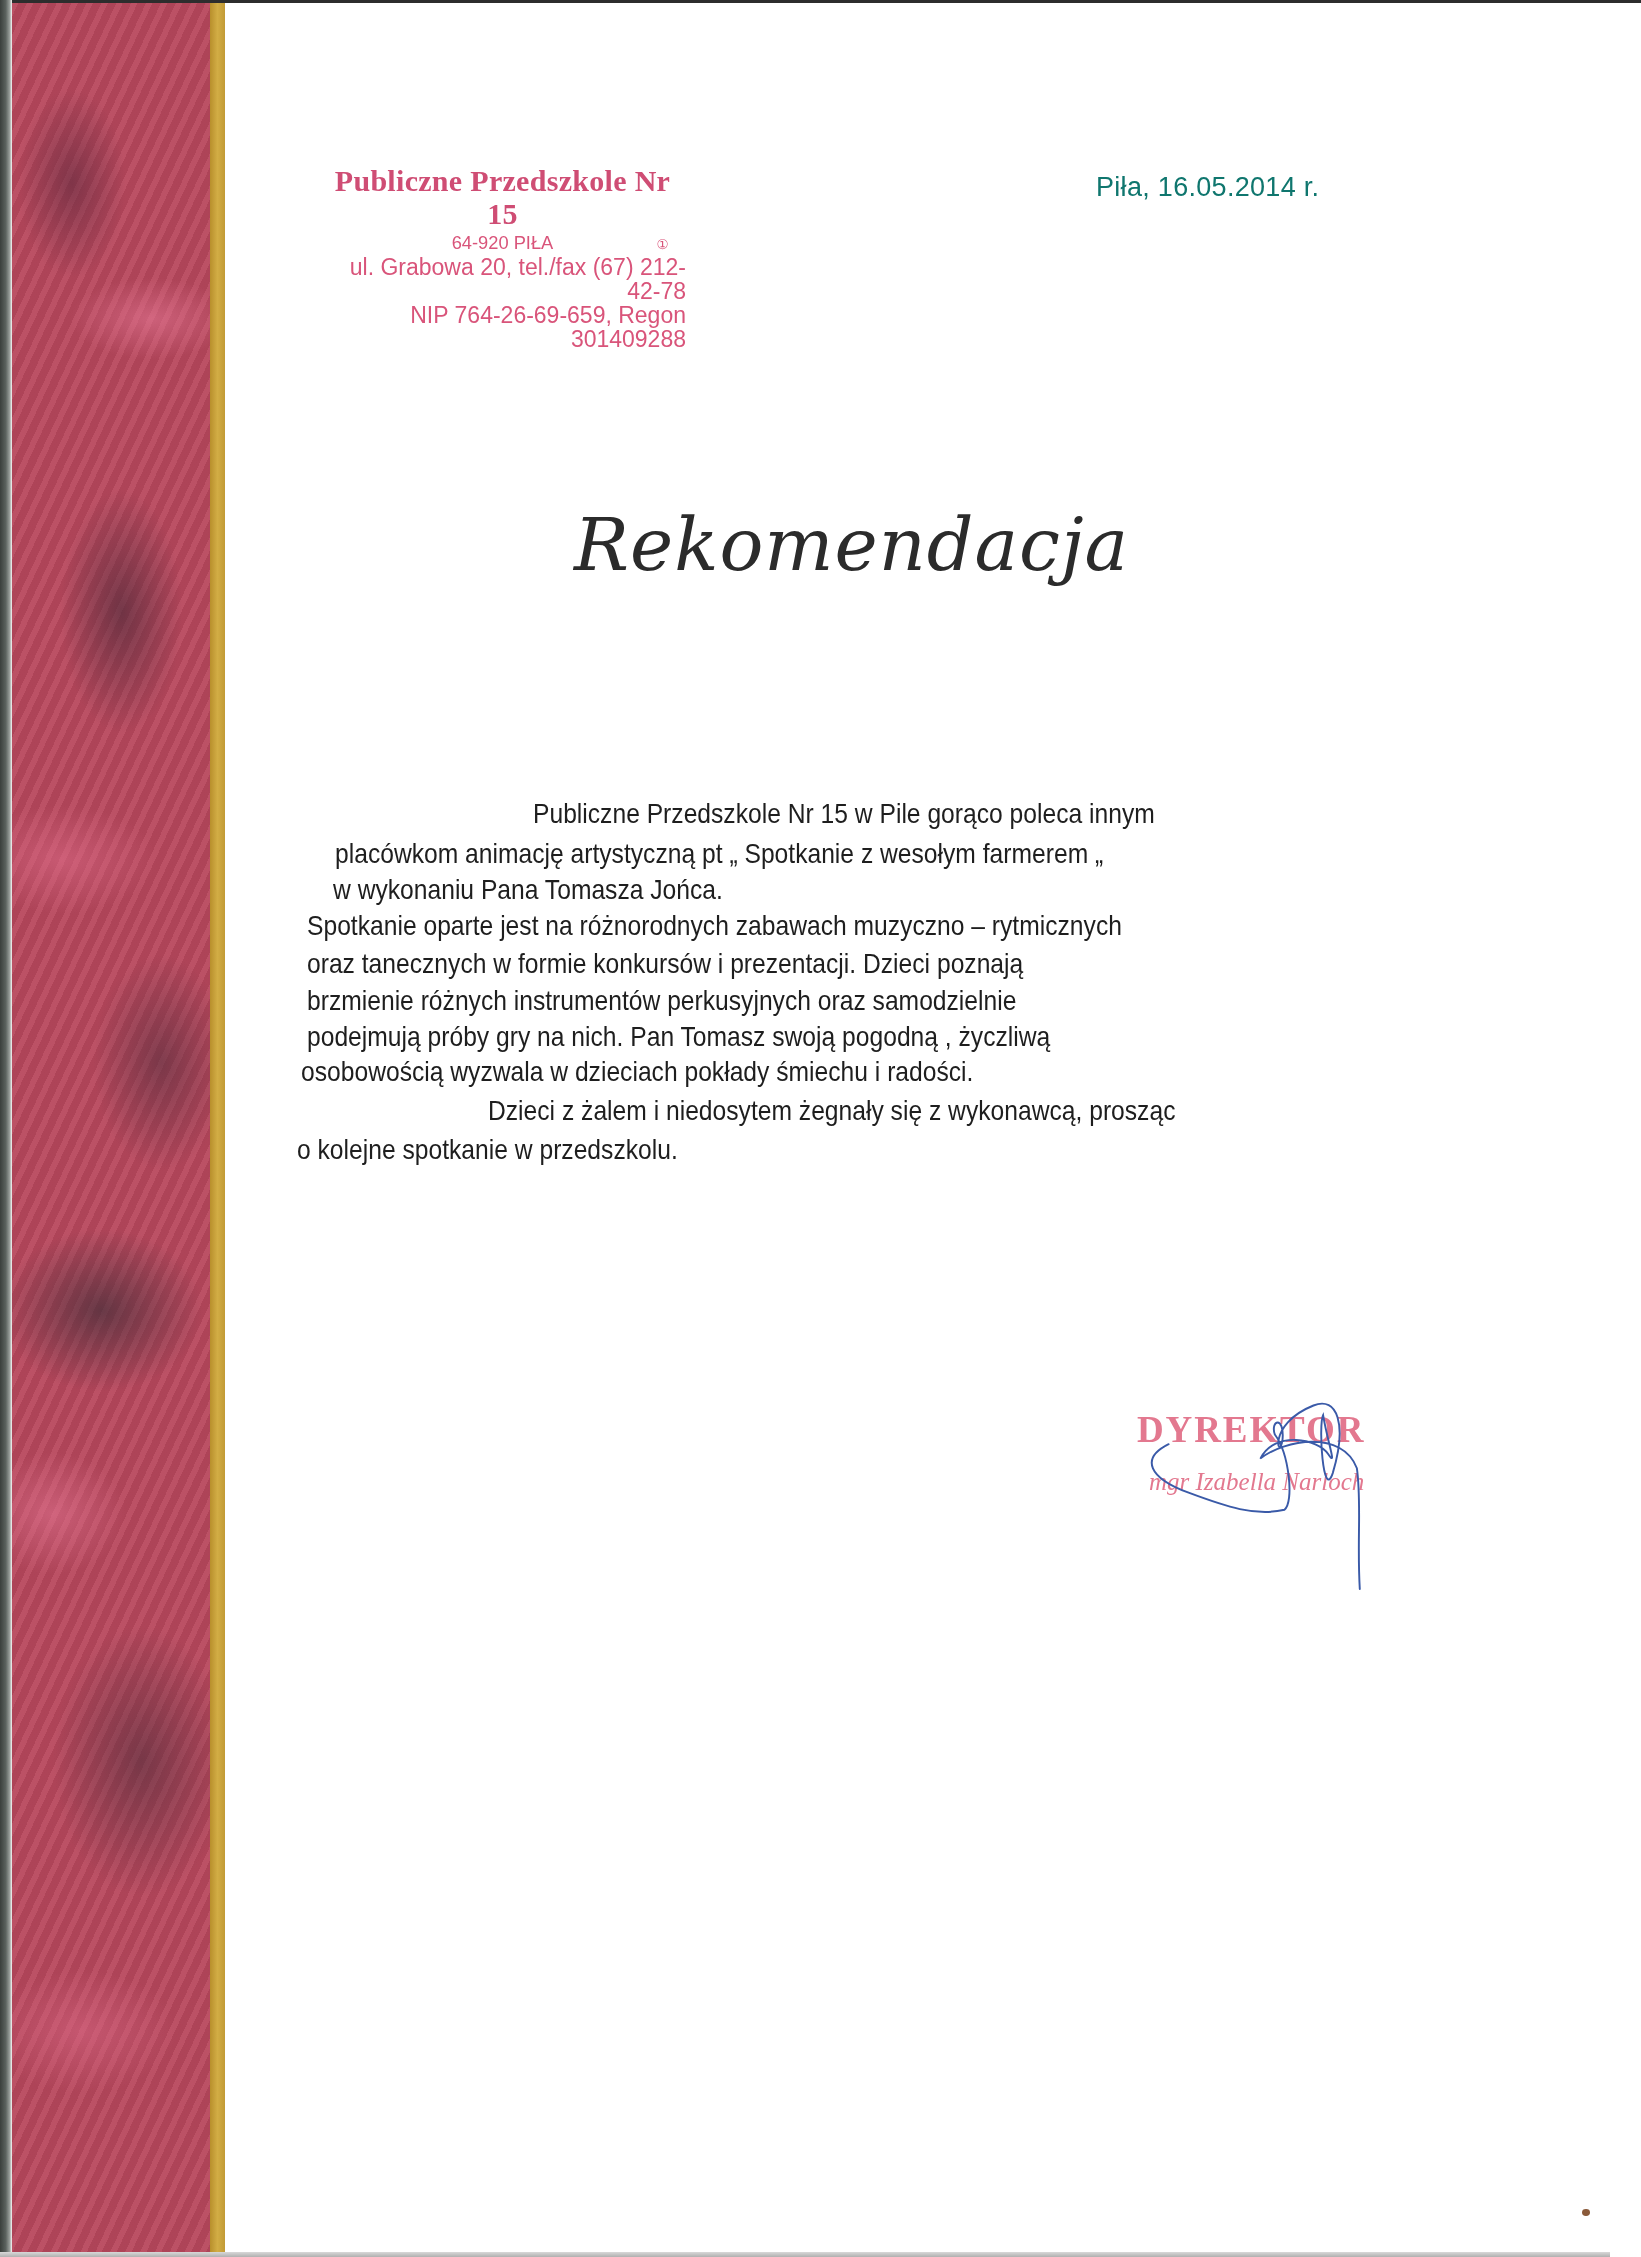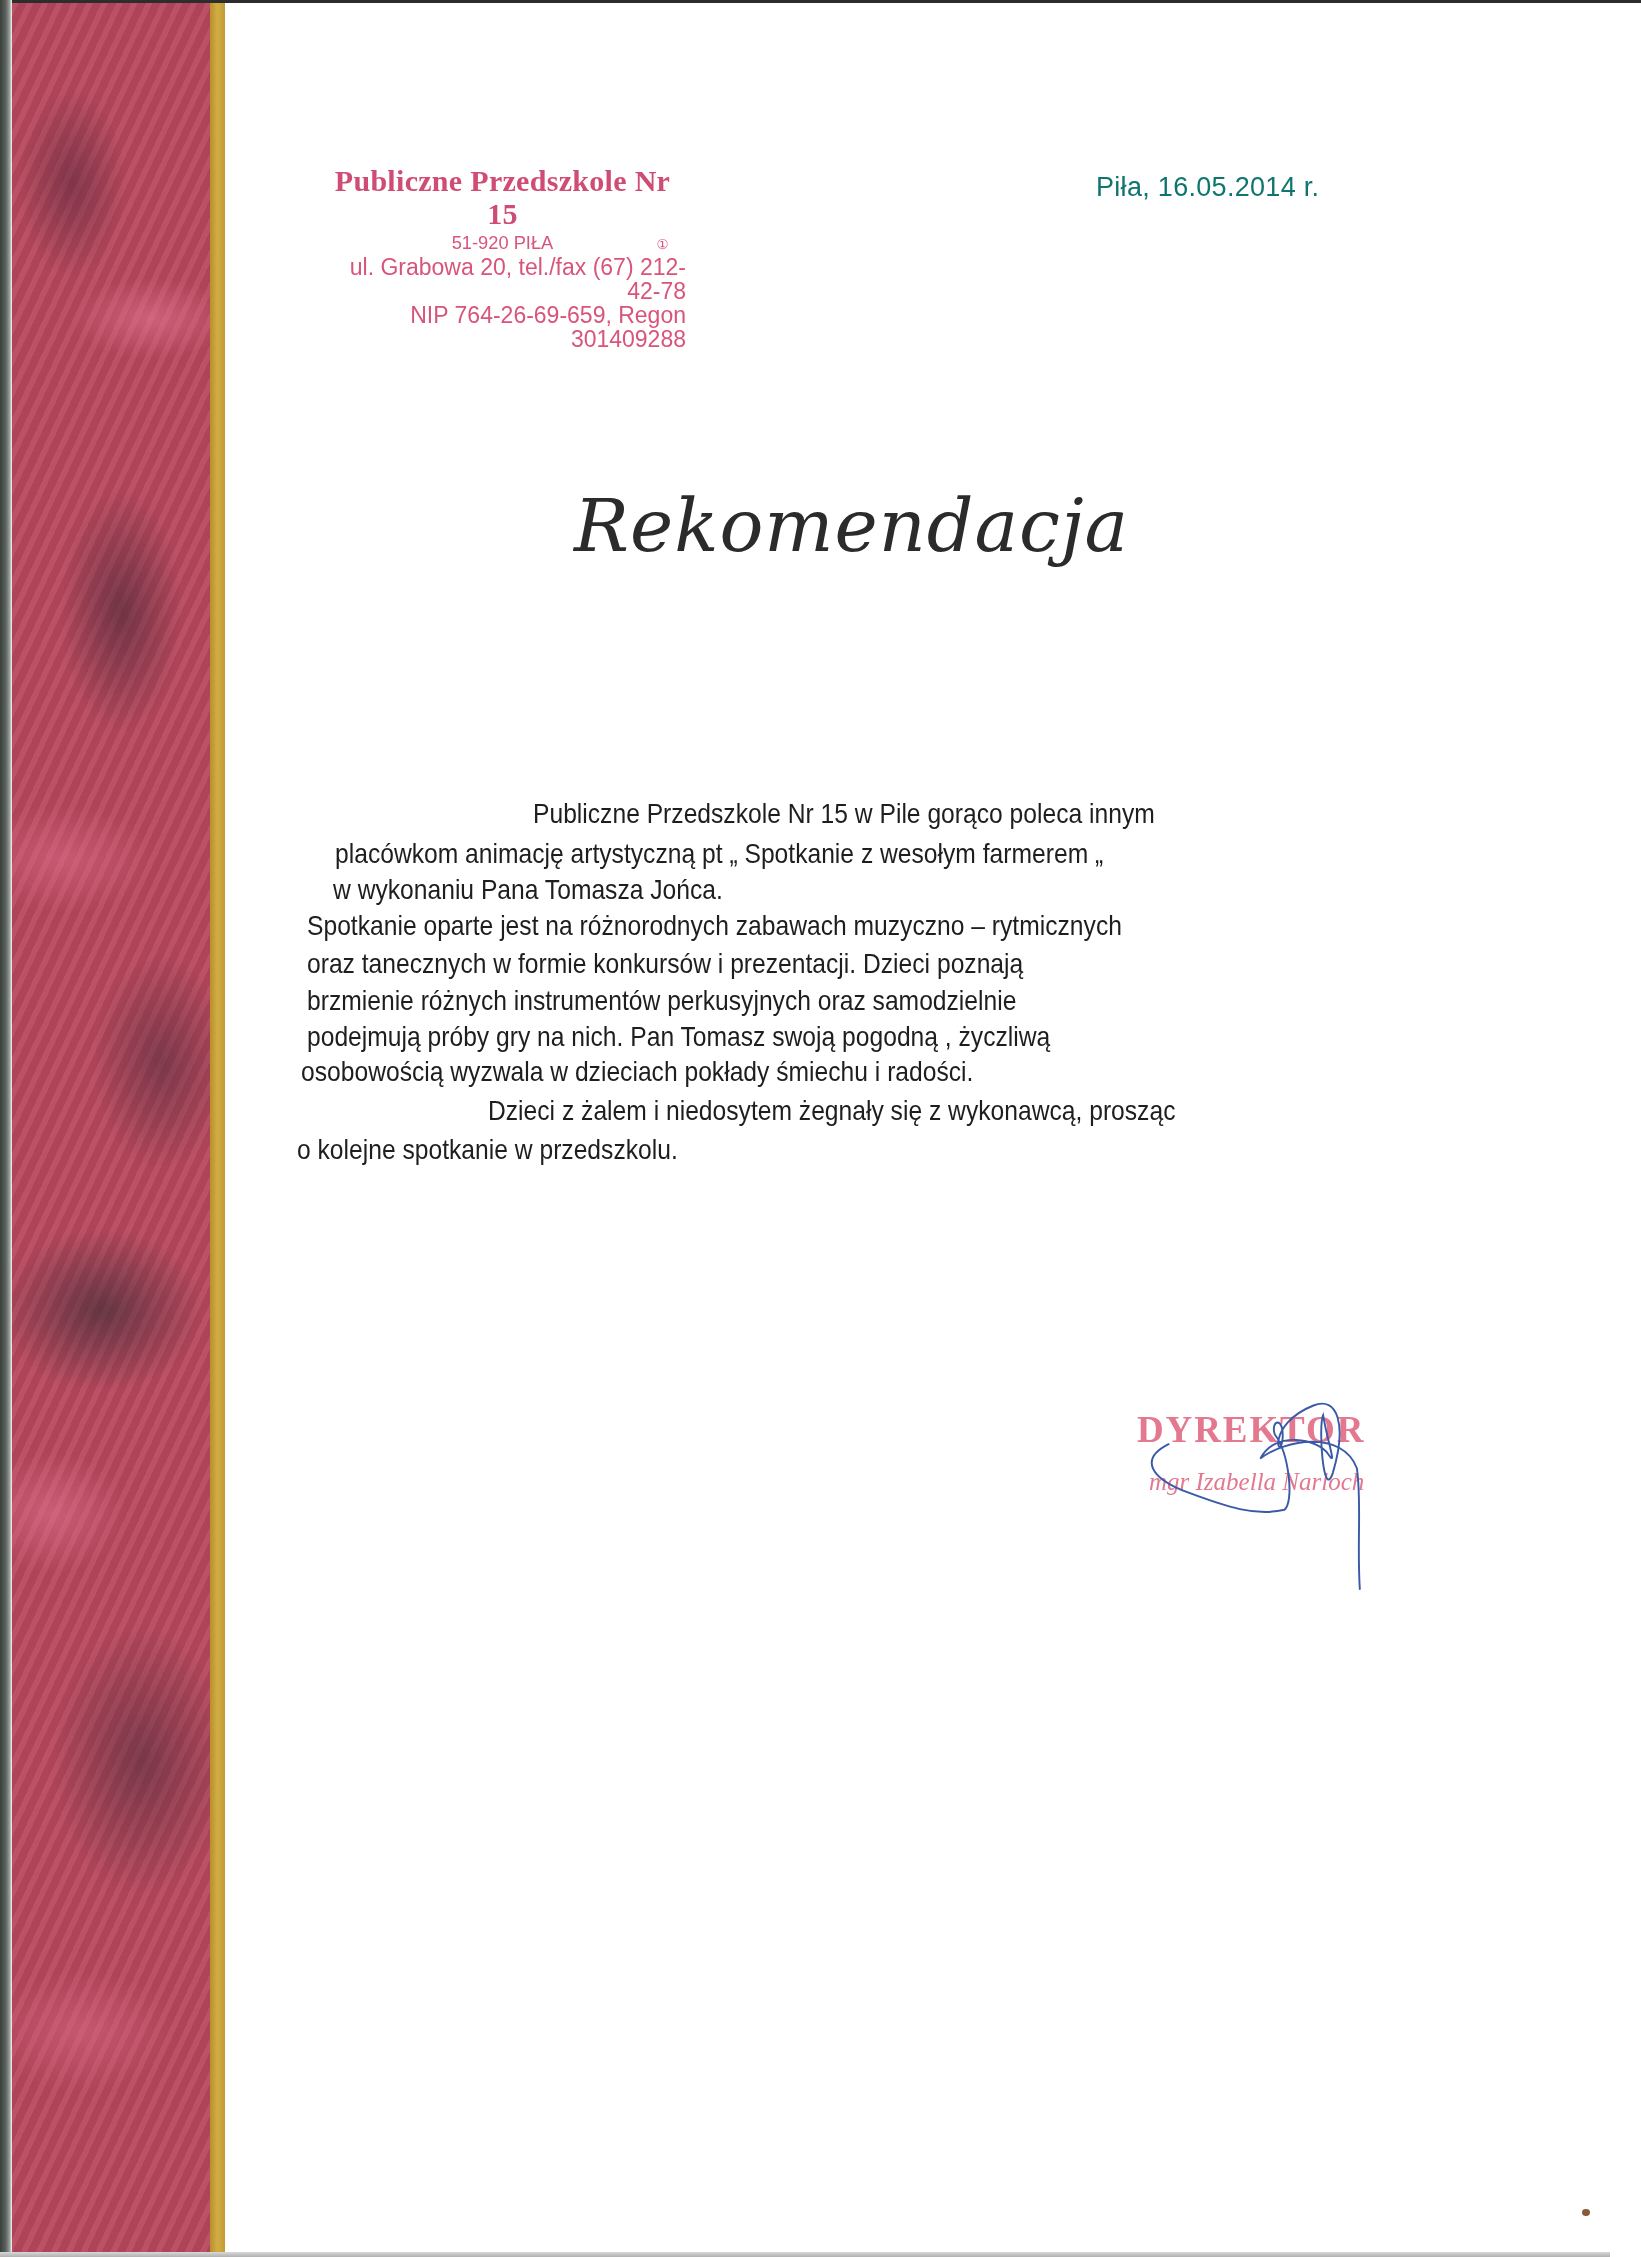--- a/index.html
+++ b/index.html
@@ -45,21 +45,21 @@
   .stamp .city { font-size: 18.3px; line-height: 25px; position: relative; }
   .stamp .city .mark {
     position: absolute; right: 17.4px; top: 1.9px; font-size: 13.5px;
   }
   .stamp .line { font-size: 23px; line-height: 24px; text-align: right; }
   .date {
     position: absolute; left: 1096px; top: 172px;
     font-size: 27px; color: #0f766e; letter-spacing: 0.3px;
   }
   .title {
-    position: absolute; left: 574px; top: 483px;
+    position: absolute; left: 574px; top: 502px;
     font-family: "DejaVu Serif", serif; font-style: italic;
     font-size: 73px; color: #2b2b2b; letter-spacing: 1px;
   }
   .body-text {
     position: absolute; font-size: 28px; color: #1e1e1e;
     transform: scaleX(0.88); transform-origin: left top; white-space: nowrap;
   }
   .directorate {
     position: absolute; left: 1137px; top: 1408px;
     font-family: "Liberation Serif", serif; font-weight: bold; font-size: 37px;
@@ -84,21 +84,21 @@
 <body>
 
 <div class="scan-top"></div>
 <div class="scan-edge"></div>
 <div class="marble"></div>
 <div class="gold-stripe"></div>
 
 <div class="stamp">
   <div class="org">Publiczne Przedszkole Nr 15</div>
   <div class="city">
-    <span>51-920 PIŁA</span>
+    <span>64-920 PIŁA</span>
     <span class="mark">①</span>
   </div>
   <div class="line">ul. Grabowa 20, tel./fax (67) 212-42-78</div>
   <div class="line">NIP 764-26-69-659, Regon 301409288</div>
 </div>
 
 <div class="date">Piła, 16.05.2014 r.</div>
 
 <div class="title">Rekomendacja</div>
 

